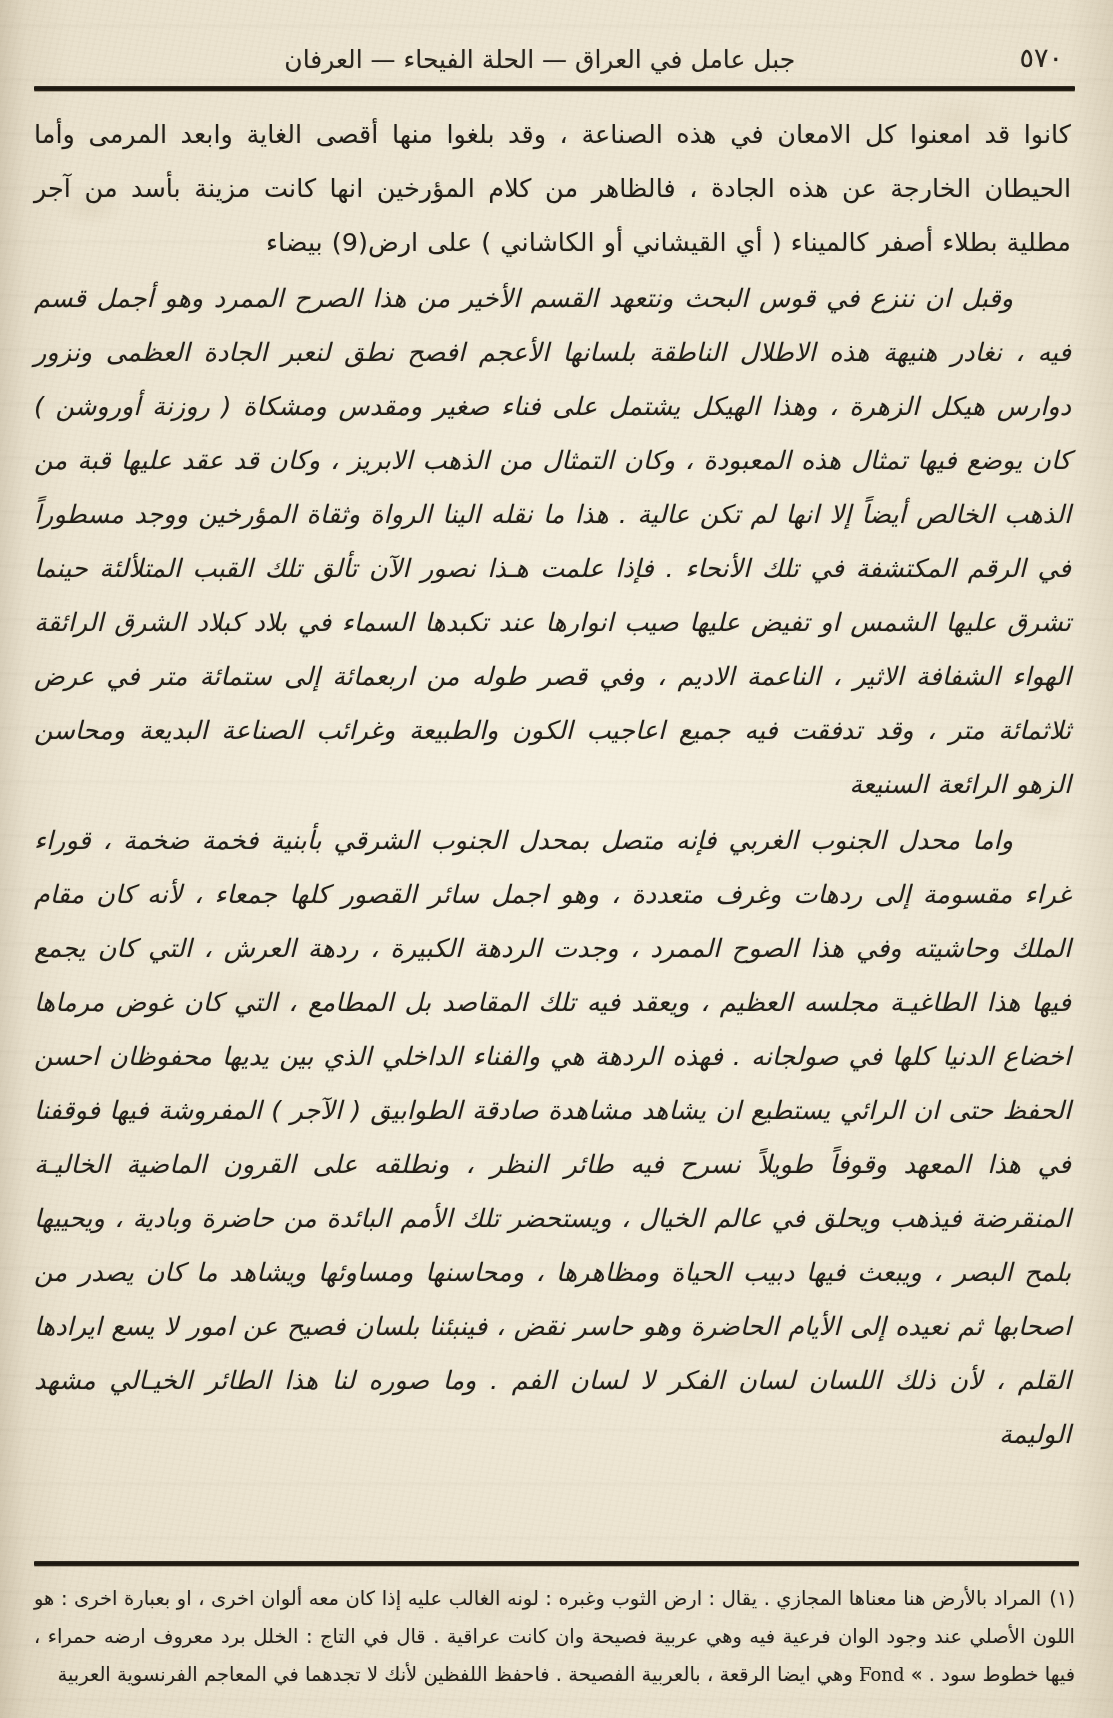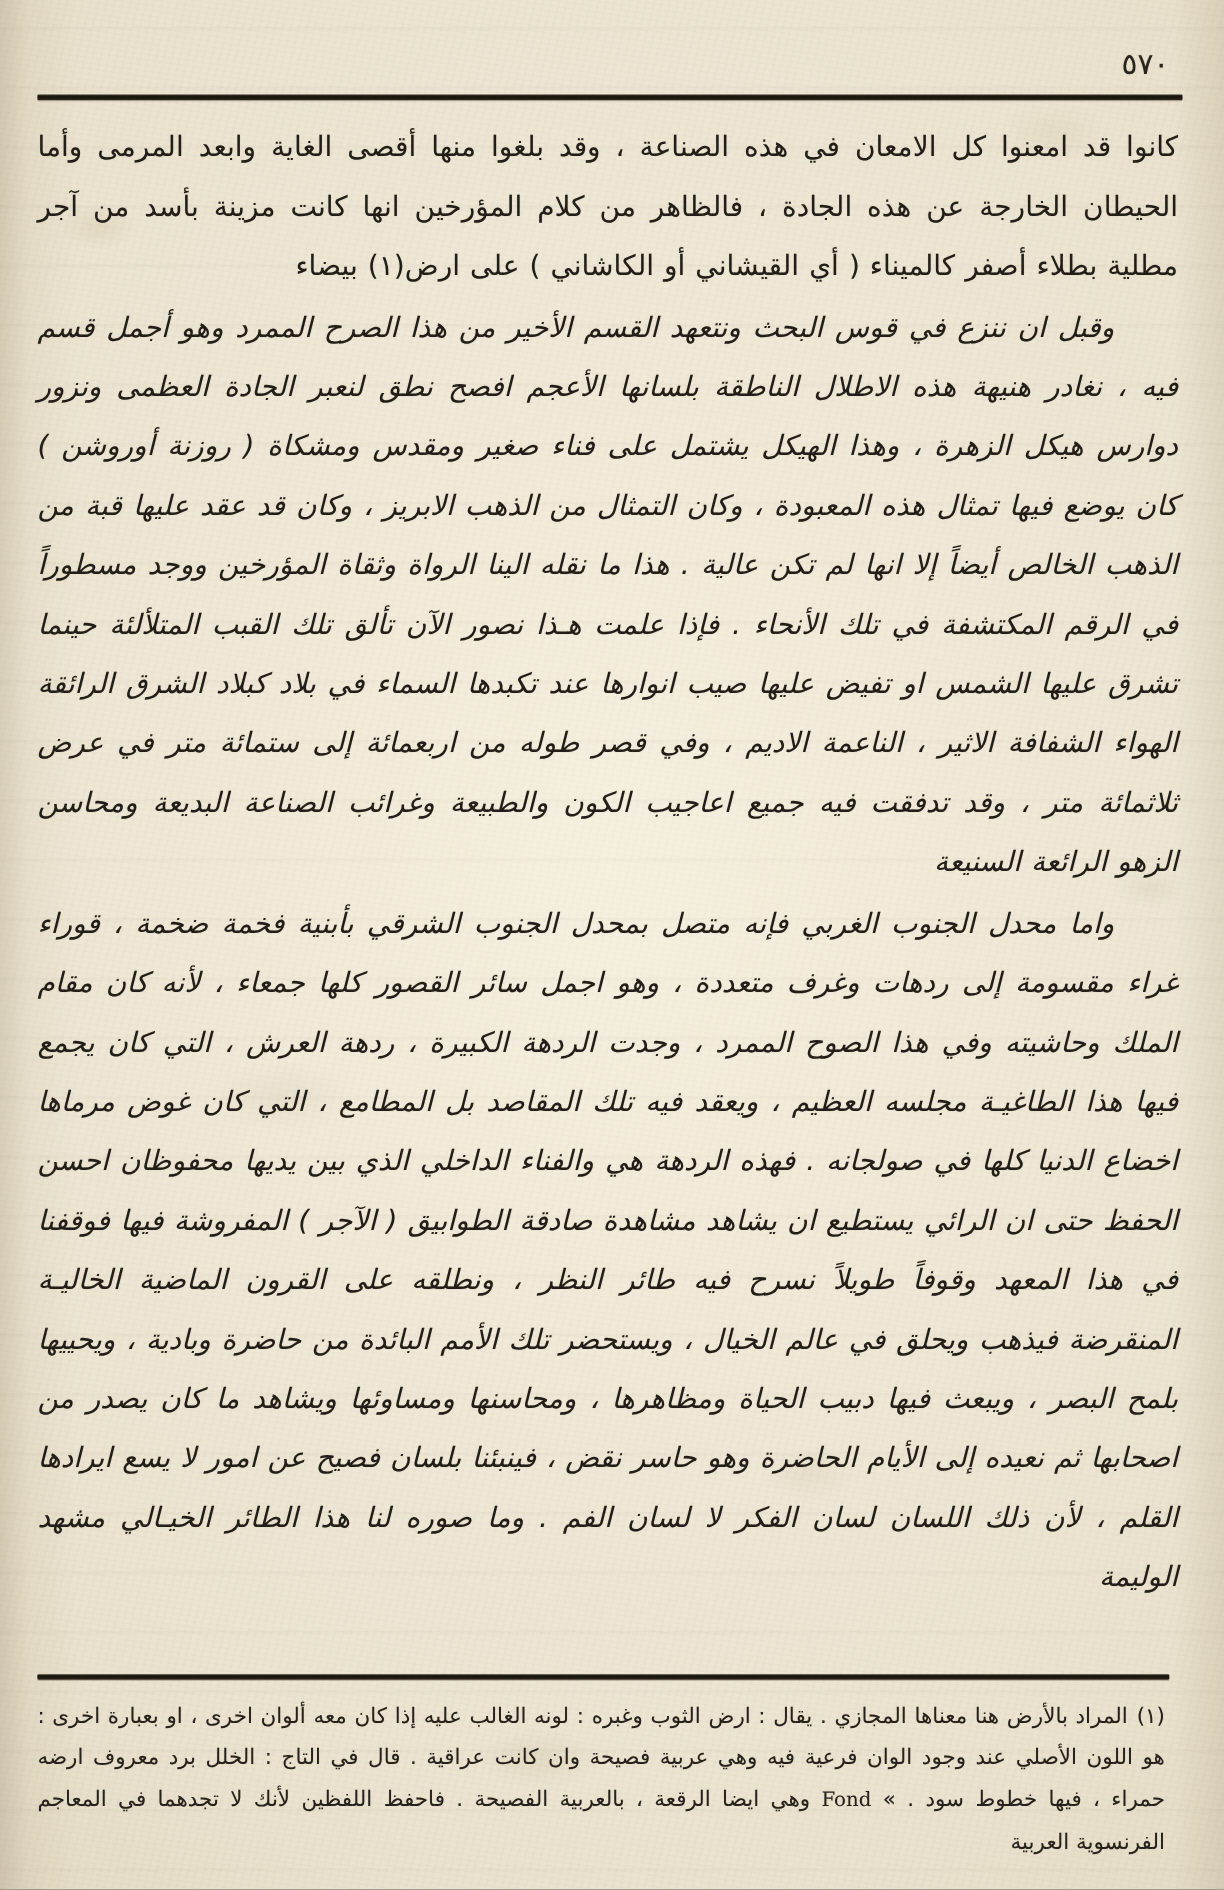--- a/index.html
+++ b/index.html
@@ -108,21 +108,21 @@
 
   .para.indent {
     text-indent: 58px;
     font-style: italic;
   }
 
   
   .footnote-zone {
     position: absolute;
     left: 30px;
-    right: 48px;
+    right: 32px;
     bottom: 24px;
     z-index: 2;
   }
 
   .rule-bottom {
     height: 5px;
     margin: 0 2px 14px 4px;
     background: linear-gradient(to bottom, #3a3228 0%, #17130c 42%, #2e271d 100%);
     border-radius: 1px;
     box-shadow: 0 1px 0 rgba(90,78,58,0.40);
@@ -164,26 +164,27 @@
 </head>
 <body>
 
 <div class="page">
   <div class="showthrough"></div>
 
   <div class="page-inner">
 
     <div class="header-row">
       <div class="page-number">٥٧٠</div>
+      <div class="header-title">جبل عامل في العراق — الحلة الفيحاء — العرفان</div>
     </div>
 
     <div class="rule-top"></div>
 
     <div class="body">
-      <p class="para">كانوا قد امعنوا كل الامعان في هذه الصناعة ، وقد بلغوا منها أقصى الغاية وابعد المرمى وأما الحيطان الخارجة عن هذه الجادة ، فالظاهر من كلام المؤرخين انها كانت مزينة بأسد من آجر مطلية بطلاء أصفر كالميناء ( أي القيشاني أو الكاشاني ) على ارض(١) بيضاء</p>
+      <p class="para">كانوا قد امعنوا كل الامعان في هذه الصناعة ، وقد بلغوا منها أقصى الغاية وابعد المرمى وأما الحيطان الخارجة عن هذه الجادة ، فالظاهر من كلام المؤرخين انها كانت مزينة بأسد من آجر مطلية بطلاء أصفر كالميناء ( أي القيشاني أو الكاشاني ) على ارض(9) بيضاء</p>
       <p class="para indent">وقبل ان ننزع في قوس البحث ونتعهد القسم الأخير من هذا الصرح الممرد وهو أجمل قسم فيه ، نغادر هنيهة هذه الاطلال الناطقة بلسانها الأعجم افصح نطق لنعبر الجادة العظمى ونزور دوارس هيكل الزهرة ، وهذا الهيكل يشتمل على فناء صغير ومقدس ومشكاة ( روزنة أوروشن ) كان يوضع فيها تمثال هذه المعبودة ، وكان التمثال من الذهب الابريز ، وكان قد عقد عليها قبة من الذهب الخالص أيضاً إلا انها لم تكن عالية . هذا ما نقله الينا الرواة وثقاة المؤرخين ووجد مسطوراً في الرقم المكتشفة في تلك الأنحاء . فإذا علمت هـذا نصور الآن تألق تلك القبب المتلألئة حينما تشرق عليها الشمس او تفيض عليها صيب انوارها عند تكبدها السماء في بلاد كبلاد الشرق الرائقة الهواء الشفافة الاثير ، الناعمة الاديم ، وفي قصر طوله من اربعمائة إلى ستمائة متر في عرض ثلاثمائة متر ، وقد تدفقت فيه جميع اعاجيب الكون والطبيعة وغرائب الصناعة البديعة ومحاسن الزهو الرائعة السنيعة</p>
       <p class="para indent">واما محدل الجنوب الغربي فإنه متصل بمحدل الجنوب الشرقي بأبنية فخمة ضخمة ، قوراء غراء مقسومة إلى ردهات وغرف متعددة ، وهو اجمل سائر القصور كلها جمعاء ، لأنه كان مقام الملك وحاشيته وفي هذا الصوح الممرد ، وجدت الردهة الكبيرة ، ردهة العرش ، التي كان يجمع فيها هذا الطاغيـة مجلسه العظيم ، ويعقد فيه تلك المقاصد بل المطامع ، التي كان غوض مرماها اخضاع الدنيا كلها في صولجانه . فهذه الردهة هي والفناء الداخلي الذي بين يديها محفوظان احسن الحفظ حتى ان الرائي يستطيع ان يشاهد مشاهدة صادقة الطوابيق ( الآجر ) المفروشة فيها فوقفنا في هذا المعهد وقوفاً طويلاً نسرح فيه طائر النظر ، ونطلقه على القرون الماضية الخاليـة المنقرضة فيذهب ويحلق في عالم الخيال ، ويستحضر تلك الأمم البائدة من حاضرة وبادية ، ويحييها بلمح البصر ، ويبعث فيها دبيب الحياة ومظاهرها ، ومحاسنها ومساوئها ويشاهد ما كان يصدر من اصحابها ثم نعيده إلى الأيام الحاضرة وهو حاسر نقض ، فينبئنا بلسان فصيح عن امور لا يسع ايرادها القلم ، لأن ذلك اللسان لسان الفكر لا لسان الفم . وما صوره لنا هذا الطائر الخيـالي مشهد الوليمة</p>
     </div>
 
   </div>
 
   <div class="footnote-zone">
     <div class="rule-bottom"></div>
     <p class="footnote">
       <span class="marker">(١)</span><span>المراد بالأرض هنا معناها المجازي . يقال : ارض الثوب وغبره : لونه الغالب عليه إذا كان معه ألوان اخرى ، او بعبارة اخرى : هو اللون الأصلي عند وجود الوان فرعية فيه وهي عربية فصيحة وان كانت عراقية . قال في التاج : الخلل برد معروف ارضه حمراء ، فيها خطوط سود . »</span>

